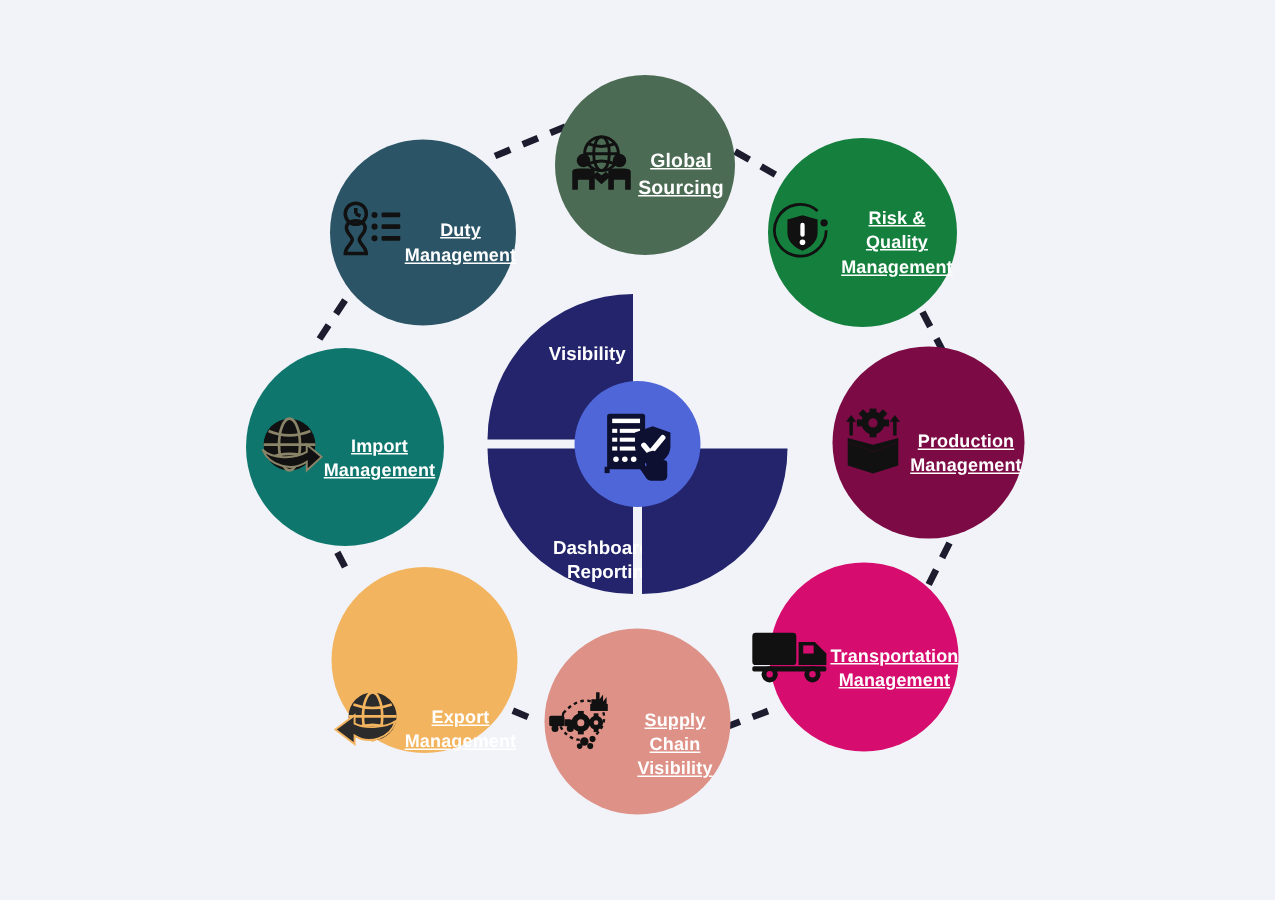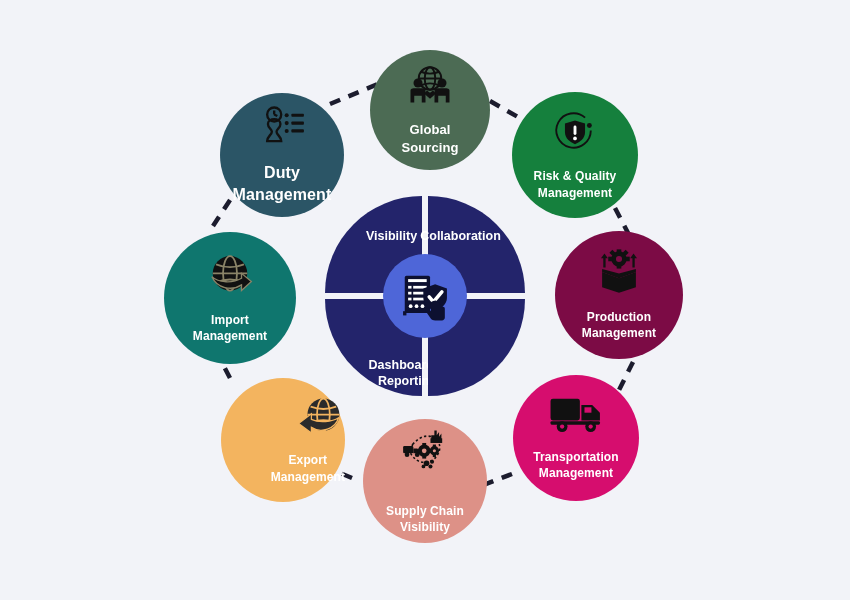--- a/index.html
+++ b/index.html
@@ -24,26 +24,27 @@
     top: 0;
     width: 850px;
     height: 600px;
     pointer-events: none;
   }
   
   .node {
     position: absolute;
     border-radius: 50%;
     display: flex;
-    flex-direction: column;
+    flex-direction: row;
     align-items: center;
     justify-content: center;
     box-sizing: border-box;
     color: #ffffff;
     text-align: center;
+    text-decoration: underline;
   }
   .node .node-icon {
     display: block;
     line-height: 0;
   }
   .node .node-label {
     font-weight: bold;
     color: #ffffff;
     letter-spacing: 0.1px;
     white-space: pre-line;
@@ -114,23 +115,20 @@
       <path d="M 213 226 L 240 185"></path>
     </g>
   </svg>
 
   <div class="hub">
 
     <div class="quad quad-tl">
       <span class="quad-text">Visibility</span>
     </div>
 
-    <div class="quad quad-tr">
-      <span class="quad-text">Collaboration</span>
-    </div>
 
     <div class="quad quad-bl">
       <span class="quad-text">Dashboard &amp;
 Reporting</span>
     </div>
 
     <div class="quad quad-br"></div>
 
     <div class="hub-center">
       <svg width="54" height="54" viewBox="0 0 64 64">
@@ -225,21 +223,21 @@
           <path d="M32 32 L54 26 L54 30 L32 38 Z"></path>
           <path d="M10 30 L10 50 L32 57 L32 38 Z"></path>
           <path d="M54 30 L54 50 L32 57 L32 38 Z"></path>
         </g>
       </svg>
     </span>
     <span class="node-label" style="font-size:12px; margin-top:14px; line-height:1.35;">Production
 Management</span>
   </div>
 
-  <div class="node" style="left:513px; top:375px; width:126px; height:126px; background:#d60d6e;">
+  <div class="node" style="left:513px; top:375px; width:126px; height:126px; background:#d60d6e;justify-content:flex-end;">
     <span class="node-icon">
       <svg width="54" height="40" viewBox="0 0 70 50">
         <g fill="#111111">
           <rect x="2" y="4" width="38" height="28" rx="3"></rect>
           <path d="M42 12 L56 12 L66 22 L66 32 L42 32 Z"></path>
           <rect x="2" y="33" width="64" height="4.5" rx="1.5"></rect>
           <circle cx="17" cy="40" r="7"></circle>
           <circle cx="54" cy="40" r="7"></circle>
         </g>
         <circle cx="17" cy="40" r="2.8" fill="#d60d6e"></circle>
@@ -333,17 +331,17 @@
         <g fill="#111111">
           <circle cx="38" cy="13" r="2.6"></circle>
           <rect x="44" y="11" width="16" height="4" rx="1"></rect>
           <circle cx="38" cy="23" r="2.6"></circle>
           <rect x="44" y="21" width="16" height="4" rx="1"></rect>
           <circle cx="38" cy="33" r="2.6"></circle>
           <rect x="44" y="31" width="16" height="4" rx="1"></rect>
         </g>
       </svg>
     </span>
-    <span class="node-label" style="font-size:16px; margin-top:13px; line-height:1.35;">Duty
+    <span class="node-label" style="font-size:12px; margin-top:13px; line-height:1.35;">Duty
 Management</span>
   </div>
 
 </div>
 
 </body></html>

